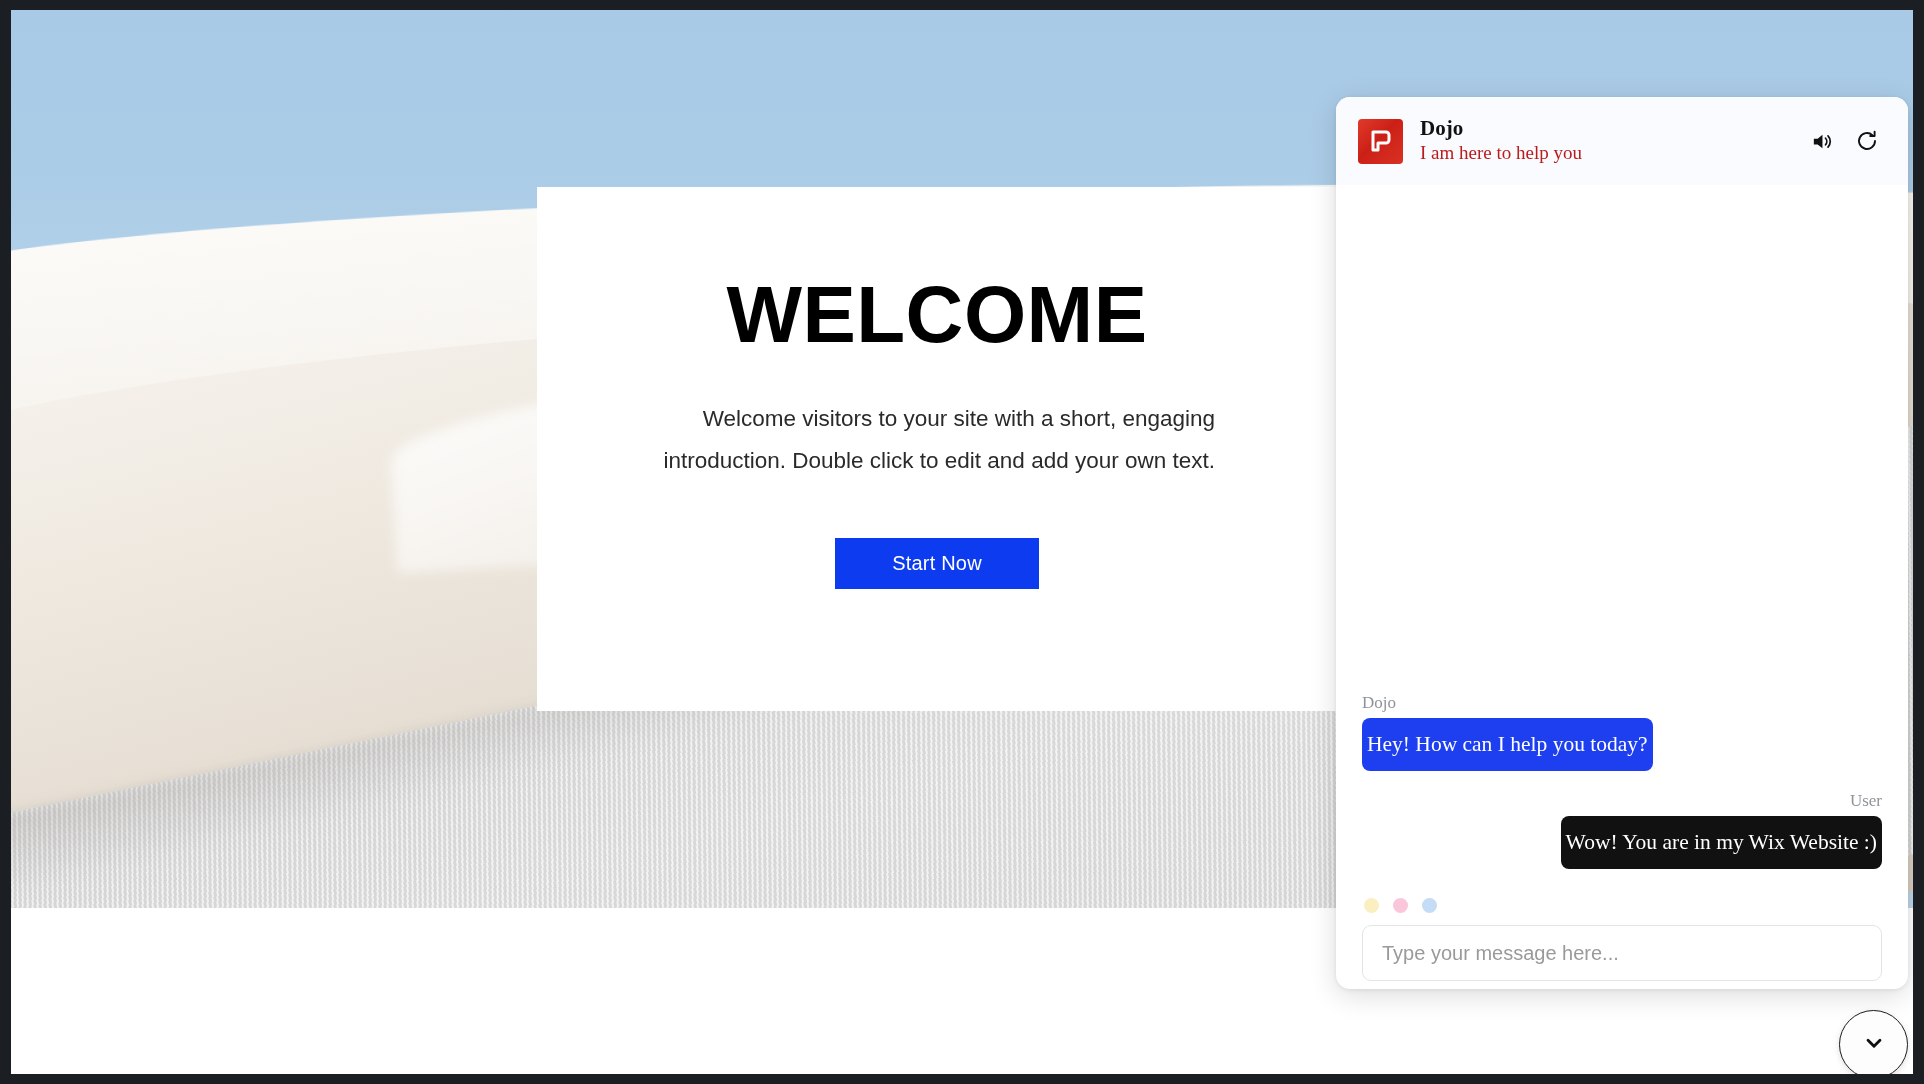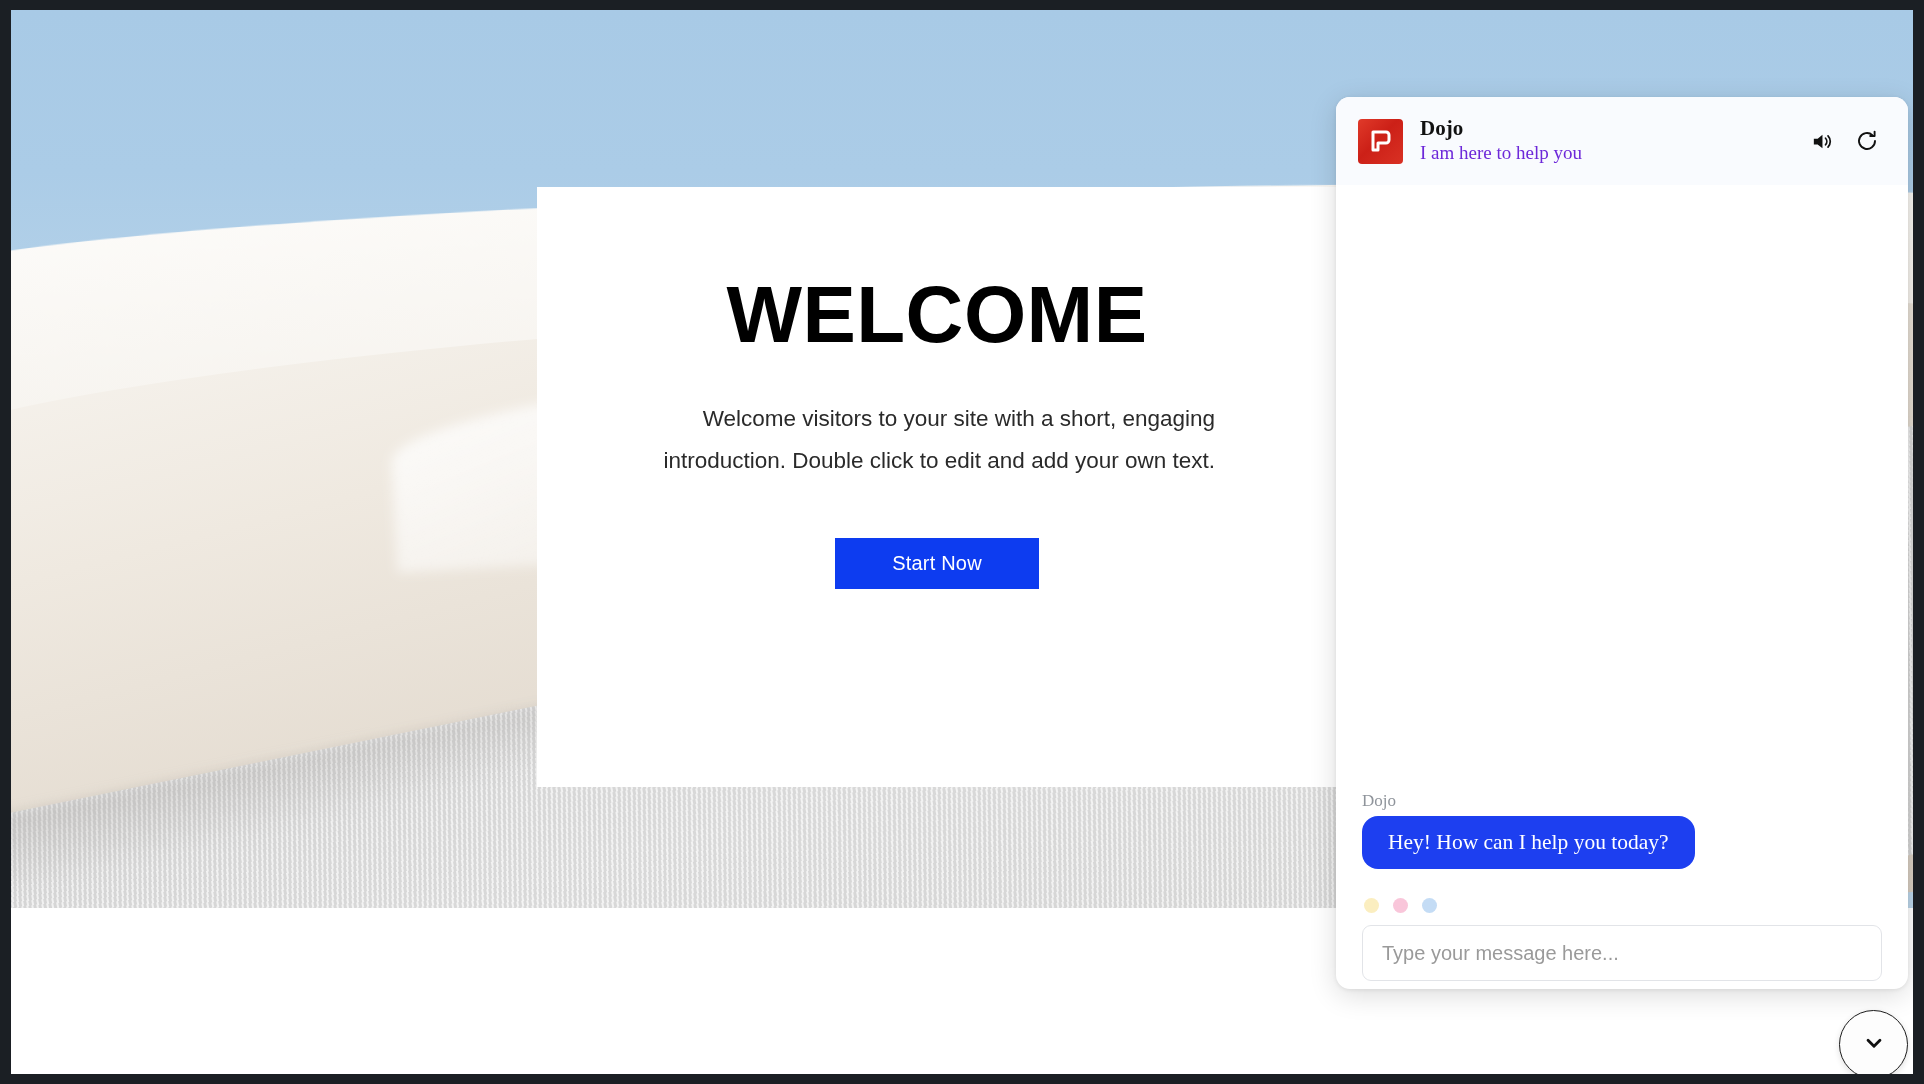--- a/index.html
+++ b/index.html
@@ -137,21 +137,21 @@
     transform: rotate(-11.5deg);
     filter: blur(6px);
   }
 
   
   #welcome-card {
     position: absolute;
     left: 526px;
     top: 177px;
     width: 800px;
-    height: 600px;
+    height: 524px;
     background: #ffffff;
     z-index: 5;
     display: flex;
     flex-direction: column;
     align-items: center;
     padding-top: 88px;
   }
   #welcome-title {
     font-size: 80px;
     font-weight: 700;
@@ -234,21 +234,21 @@
   #chat-title {
     font-family: "Liberation Serif", serif;
     font-weight: 700;
     font-size: 21px;
     color: #111111;
     line-height: 1.15;
   }
   #chat-subtitle {
     font-family: "Liberation Serif", serif;
     font-size: 19px;
-    color: #6d28d9;
+    color: #b91c1c;
     line-height: 1.3;
     margin-top: 1px;
   }
   .header-icon-btn {
     background: none; border: none; cursor: pointer;
     width: 34px; height: 34px;
     display: flex; align-items: center; justify-content: center;
     padding: 0;
     color: #111111;
   }
@@ -269,22 +269,22 @@
   .msg-sender {
     font-family: "Liberation Serif", serif;
     font-size: 17px;
     color: #8f949b;
     margin-bottom: 5px;
   }
   .bubble {
     font-family: "Liberation Serif", serif;
     font-size: 21.5px;
     line-height: 1.25;
-    padding: 13px 26px;
-    border-radius: 16px;
+    padding: 13px 5px;
+    border-radius: 8px;
     max-width: 430px;
     text-align: right;
   }
   .bubble.bot { background: #1d3ff0; color: #ffffff; }
   .bubble.user { background: #111111; color: #ffffff; }
   #user-message-row { margin-top: 20px; }
   #typing-indicator {
     display: flex;
     align-items: center;
     gap: 14px;
@@ -397,20 +397,24 @@
         </button>
       </div>
 
       <div id="chat-messages">
 
         <div class="msg-row bot">
           <div class="msg-sender">Dojo</div>
           <div class="bubble bot" style="background: rgb(29, 63, 240);">Hey! How can I help you today?</div>
         </div>
 
+        <div class="msg-row user" id="user-message-row">
+          <div class="msg-sender">User</div>
+          <div class="bubble user" style="background: rgb(17, 17, 17);">Wow! You are in my Wix Website :)</div>
+        </div>
 
         <div id="typing-indicator">
           <span class="typing-dot" id="typing-dot-1" style="background: rgb(251, 238, 192);"></span>
           <span class="typing-dot" id="typing-dot-2" style="background: rgb(249, 198, 218);"></span>
           <span class="typing-dot" id="typing-dot-3" style="background: rgb(196, 220, 245);"></span>
         </div>
       </div>
 
       <div id="chat-composer">
         <input id="chat-input" type="text" placeholder="Type your message here..." style="">

